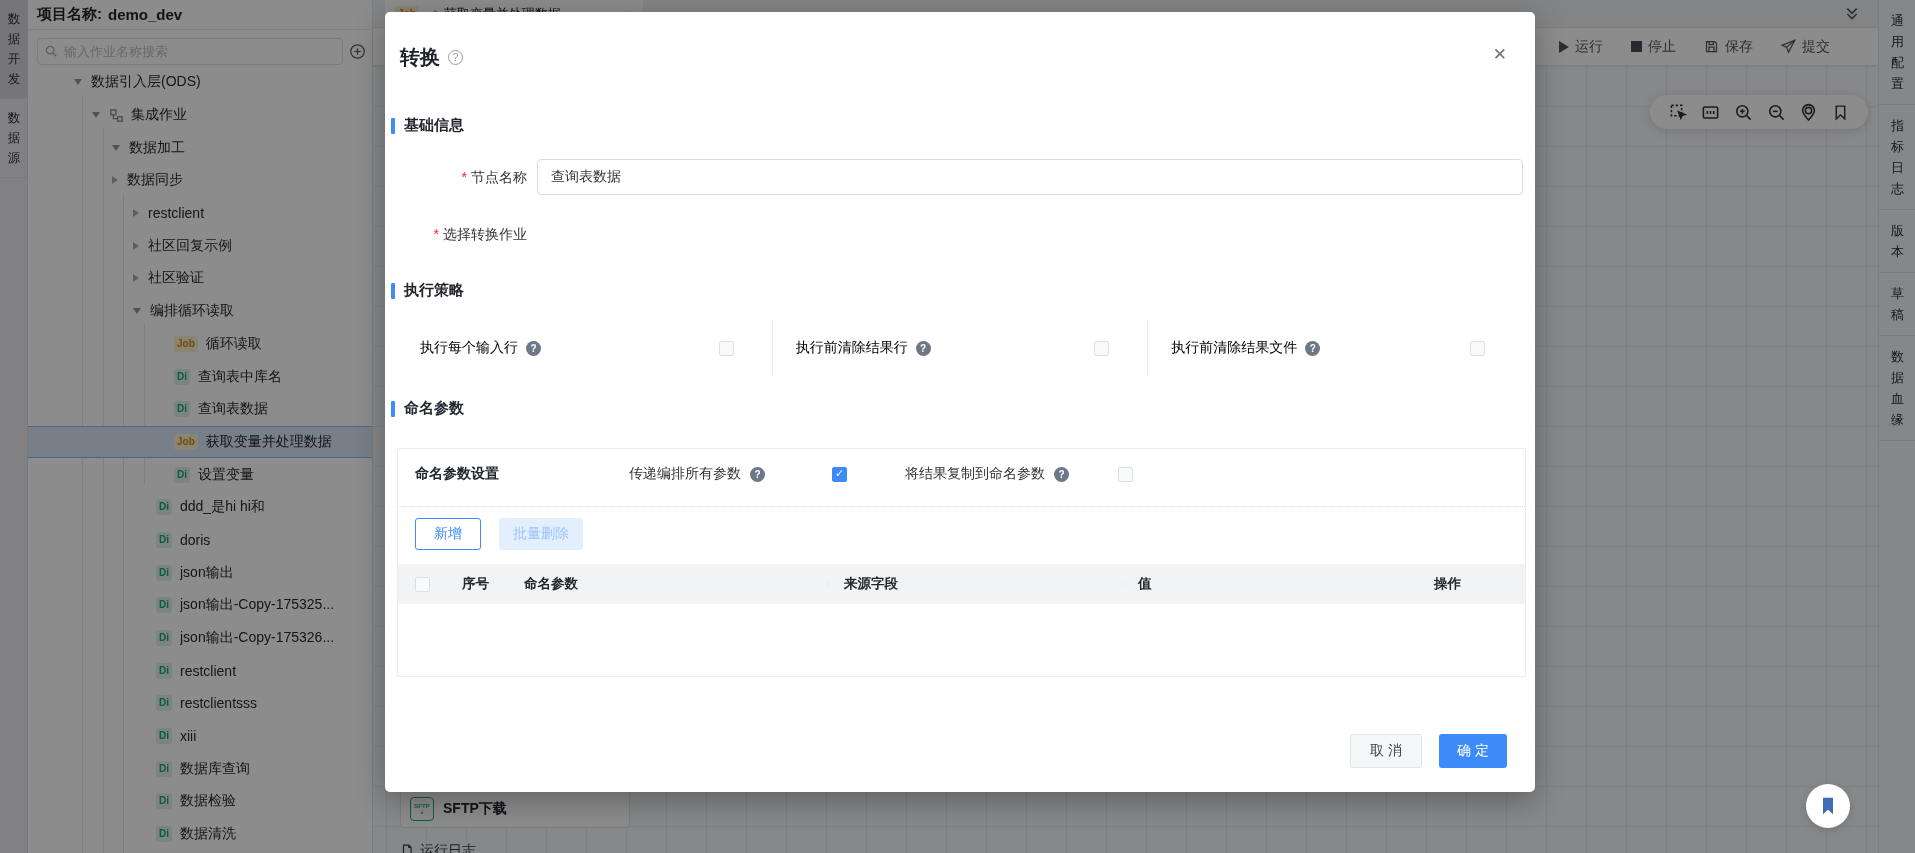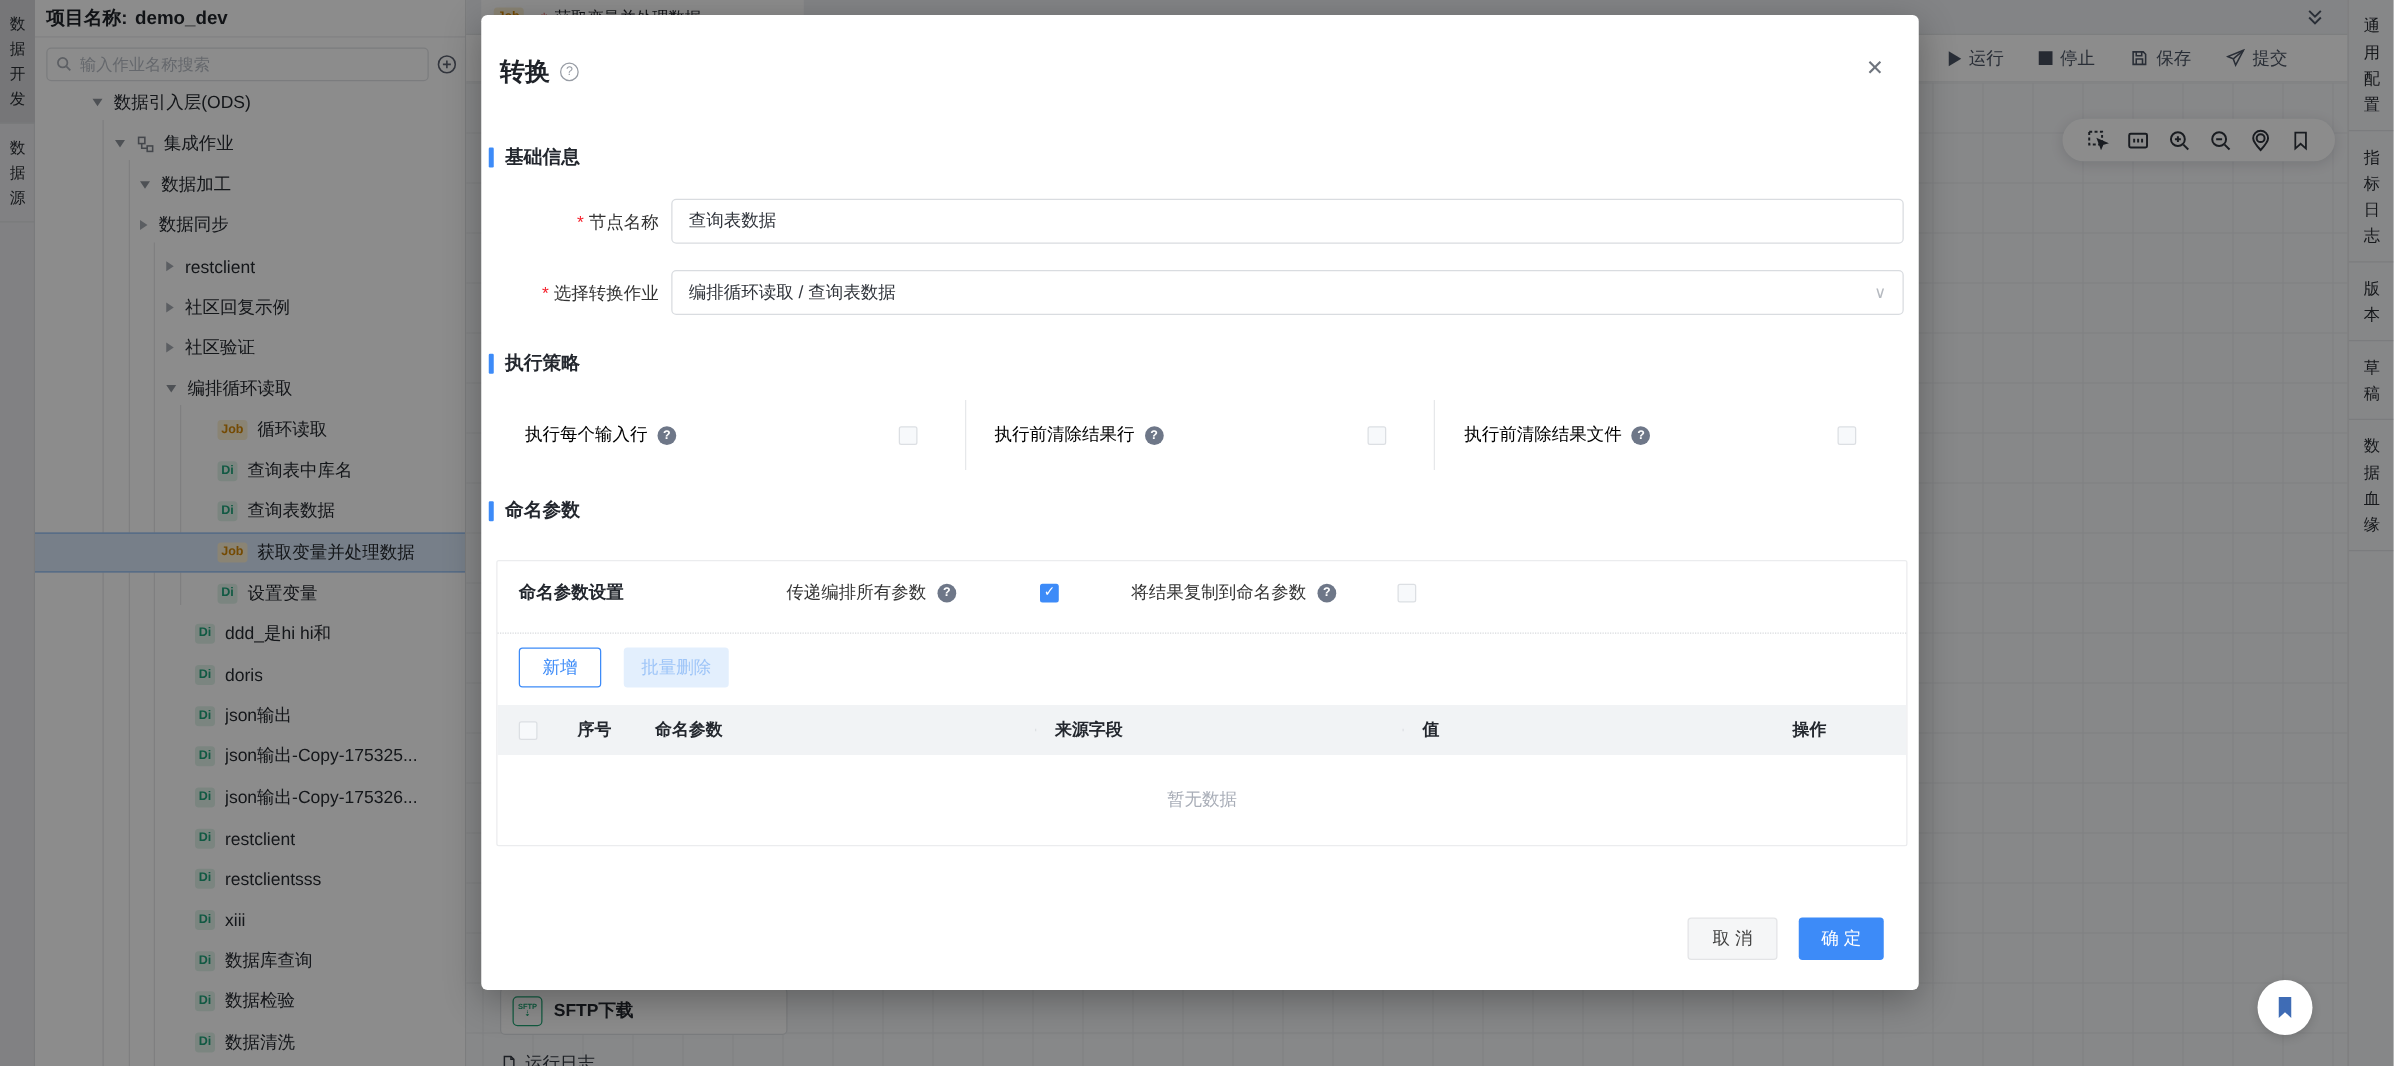--- a/index.html
+++ b/index.html
@@ -361,24 +361,20 @@
 
     <div class="sec sec1">基础信息</div>
 
     <div class="f-row fr1">
       <div class="f-label"><span class="star">*</span><span>节点名称</span></div>
       <input class="f-input" value="查询表数据" style="">
     </div>
 
     <div class="f-row fr2">
       <div class="f-label"><span class="star">*</span><span>选择转换作业</span></div>
-      <div class="f-select">
-        <span>编排循环读取 / 查询表数据</span>
-        <span class="chev">∨</span>
-      </div>
     </div>
 
     <div class="sec sec2">执行策略</div>
 
     <div class="strategy">
       <div class="s-col">
         <span class="slabel">执行每个输入行</span>
         <span class="q">?</span>
         <span class="cb"></span>
       </div>
@@ -418,21 +414,20 @@
       <div class="ptable-head">
         <div class="th th-chk">
             <span class="cb"></span>
           </div>
         <div class="th th-idx">序号</div>
         <div class="th th-name">命名参数</div>
         <div class="th th-src">来源字段</div>
         <div class="th th-val">值</div>
         <div class="th th-op">操作</div>
       </div>
-      <div class="ptable-empty">暂无数据</div>
     </div>
 
     <div class="m-footer">
       <button class="btn-cancel">取 消</button>
       <button class="btn-ok">确 定</button>
     </div>
   </div>
 
 </div>
 

